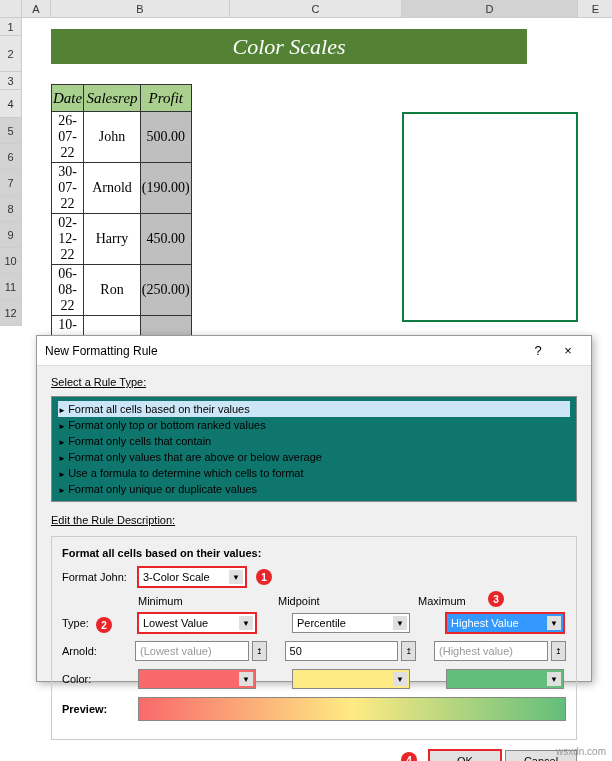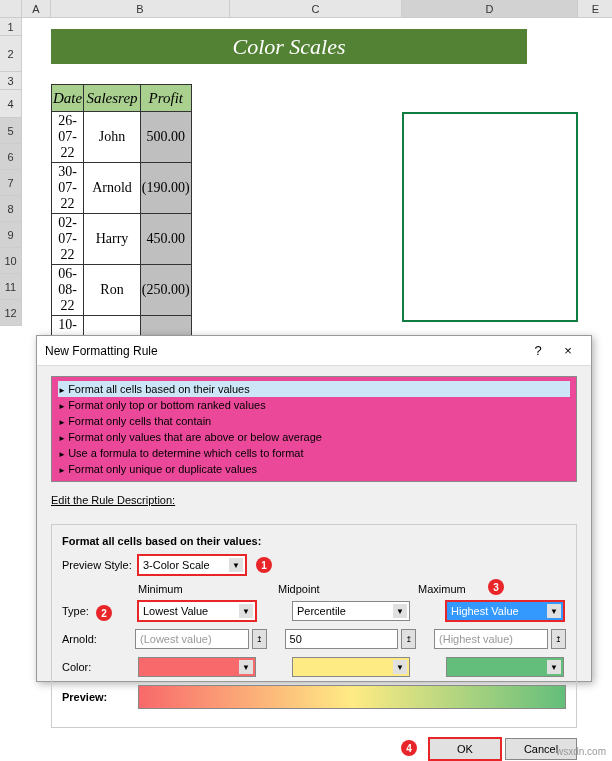--- a/index.html
+++ b/index.html
@@ -68,26 +68,26 @@
   background: #fff; height: 30px; display: flex; align-items: center; padding: 0 8px;
   border-bottom: 1px solid #ddd; font-size: 12px;
 }
 .dlg-title .sp { flex: 1; }
 .dlg-title .help, .dlg-title .close {
   width: 30px; height: 24px; display: flex; align-items: center; justify-content: center;
   font-size: 13px; cursor: pointer;
 }
 .dlg-body { padding: 10px 14px; font-size: 11px; }
 .rule-list {
-  border: 1px solid #888; background: #ec4899; padding: 4px 6px; margin-top: 0;
+  border: 1px solid #888; background: #0f766e; padding: 4px 6px; margin-top: 8px;
 }
 .rule-list div { padding: 2px 0; font-size: 11px; }
 .rule-list div::before { content: "► "; font-size: 8px; }
 .edit-section {
-  border: 1px solid #ccc; padding: 10px; margin-top: 18px; position: relative;
+  border: 1px solid #ccc; padding: 10px; margin-top: 10px; position: relative;
 }
 .row { display: flex; align-items: center; gap: 4px; margin-bottom: 8px; }
 .lbl { width: 72px; font-size: 11px; }
 .dd { width: 118px; height: 20px; border: 1px solid #888; background: #fff; display: flex; align-items: center; padding: 0 4px; position: relative; }
 .dd .arrow { position: absolute; right: 2px; top: 2px; width: 14px; height: 14px; display: flex; align-items: center; justify-content: center; background: #e0e0e0; font-size: 8px; }
 .color-box { width: 118px; height: 20px; border: 1px solid #888; position: relative; }
 .color-box .arrow { position: absolute; right: 2px; top: 2px; width: 14px; height: 14px; background: #e0e0e0; display: flex; align-items: center; justify-content: center; font-size: 8px; }
 .preview-bar {
   flex: 1; height: 24px; border: 1px solid #888;
   background: linear-gradient(to right, #f8696b, #ffeb84, #63be7b);
@@ -149,21 +149,21 @@
             <td>26-07-22</td>
             <td>John</td>
             <td class="profit">500.00</td>
           </tr>
       <tr>
             <td>30-07-22</td>
             <td>Arnold</td>
             <td class="profit">(190.00)</td>
           </tr>
       <tr>
-            <td>02-07-22</td>
+            <td>02-12-22</td>
             <td>Harry</td>
             <td class="profit">450.00</td>
           </tr>
       <tr>
             <td>06-08-22</td>
             <td>Ron</td>
             <td class="profit">(250.00)</td>
           </tr>
       <tr>
             <td>10-08-22</td>
@@ -192,35 +192,36 @@
 </div>
 
 <div class="dialog">
   <div class="dlg-title">
     <span>New Formatting Rule</span>
     <span class="sp"></span>
     <span class="help">?</span>
     <span class="close">×</span>
   </div>
   <div class="dlg-body">
+    <div><u>Select a Rule Type:</u></div>
     <div class="rule-list">
       <div style="background:#cde6f7">Format all cells based on their values</div>
       <div>Format only top or bottom ranked values</div>
       <div>Format only cells that contain</div>
       <div>Format only values that are above or below average</div>
       <div>Use a formula to determine which cells to format</div>
       <div>Format only unique or duplicate values</div>
     </div>
 
     <div style="margin-top:12px"><u>Edit the Rule Description:</u></div>
     <div class="edit-section">
       <div style="font-weight:bold;margin-bottom:8px">Format all cells based on their values:</div>
 
       <div class="row">
-        <span class="lbl">Preview Style:</span>
+        <span class="lbl">Format John:</span>
         <div class="dd red-box" style="width:108px">
           <span>3-Color Scale</span>
           <span class="arrow">▼</span>
         </div>
         <span class="callout" style="position:static;margin-left:6px">1</span>
       </div>
 
       <div class="col3" style="margin-left:76px;margin-bottom:2px">
         <div class="col colhdr2">Minimum</div>
         <div class="col colhdr2">Midpoint</div>

